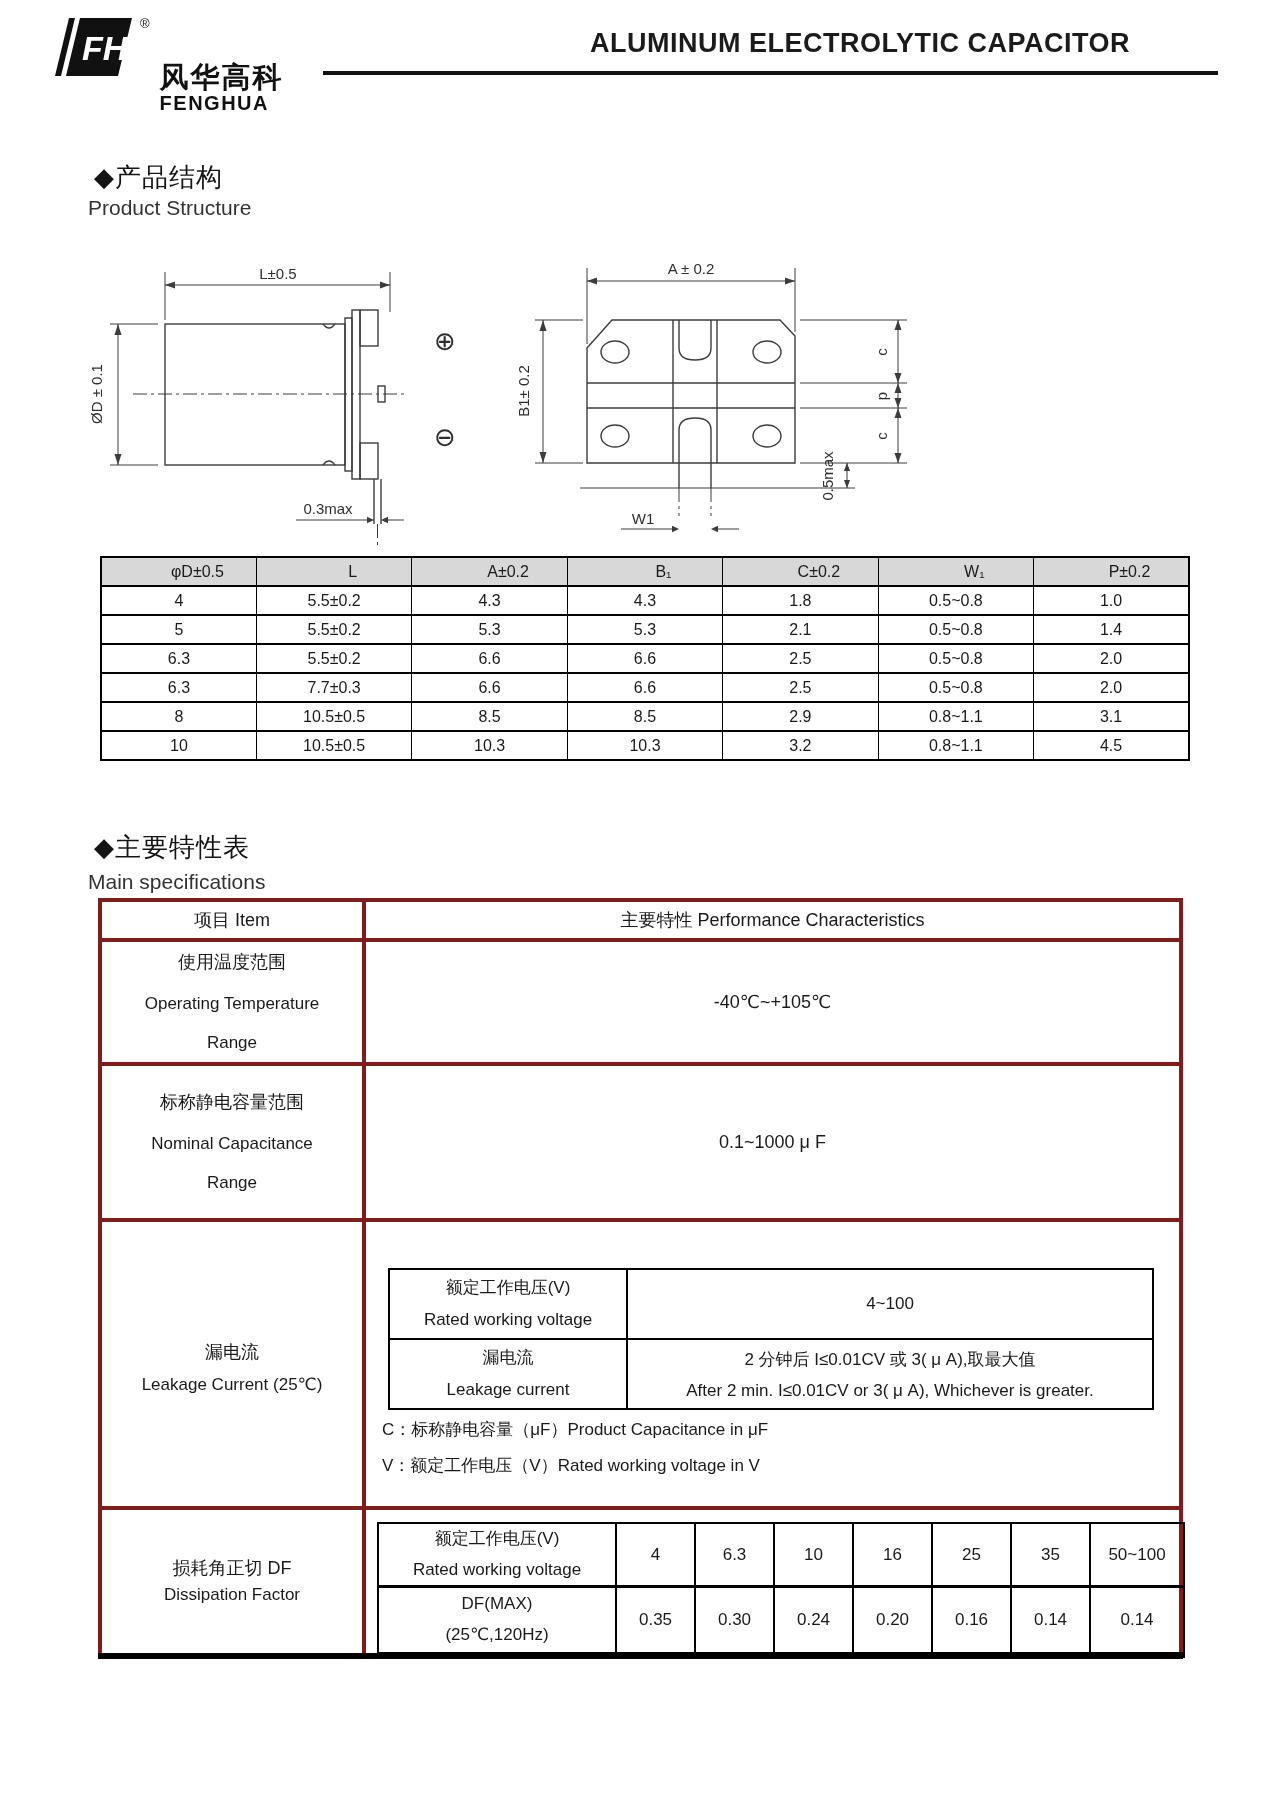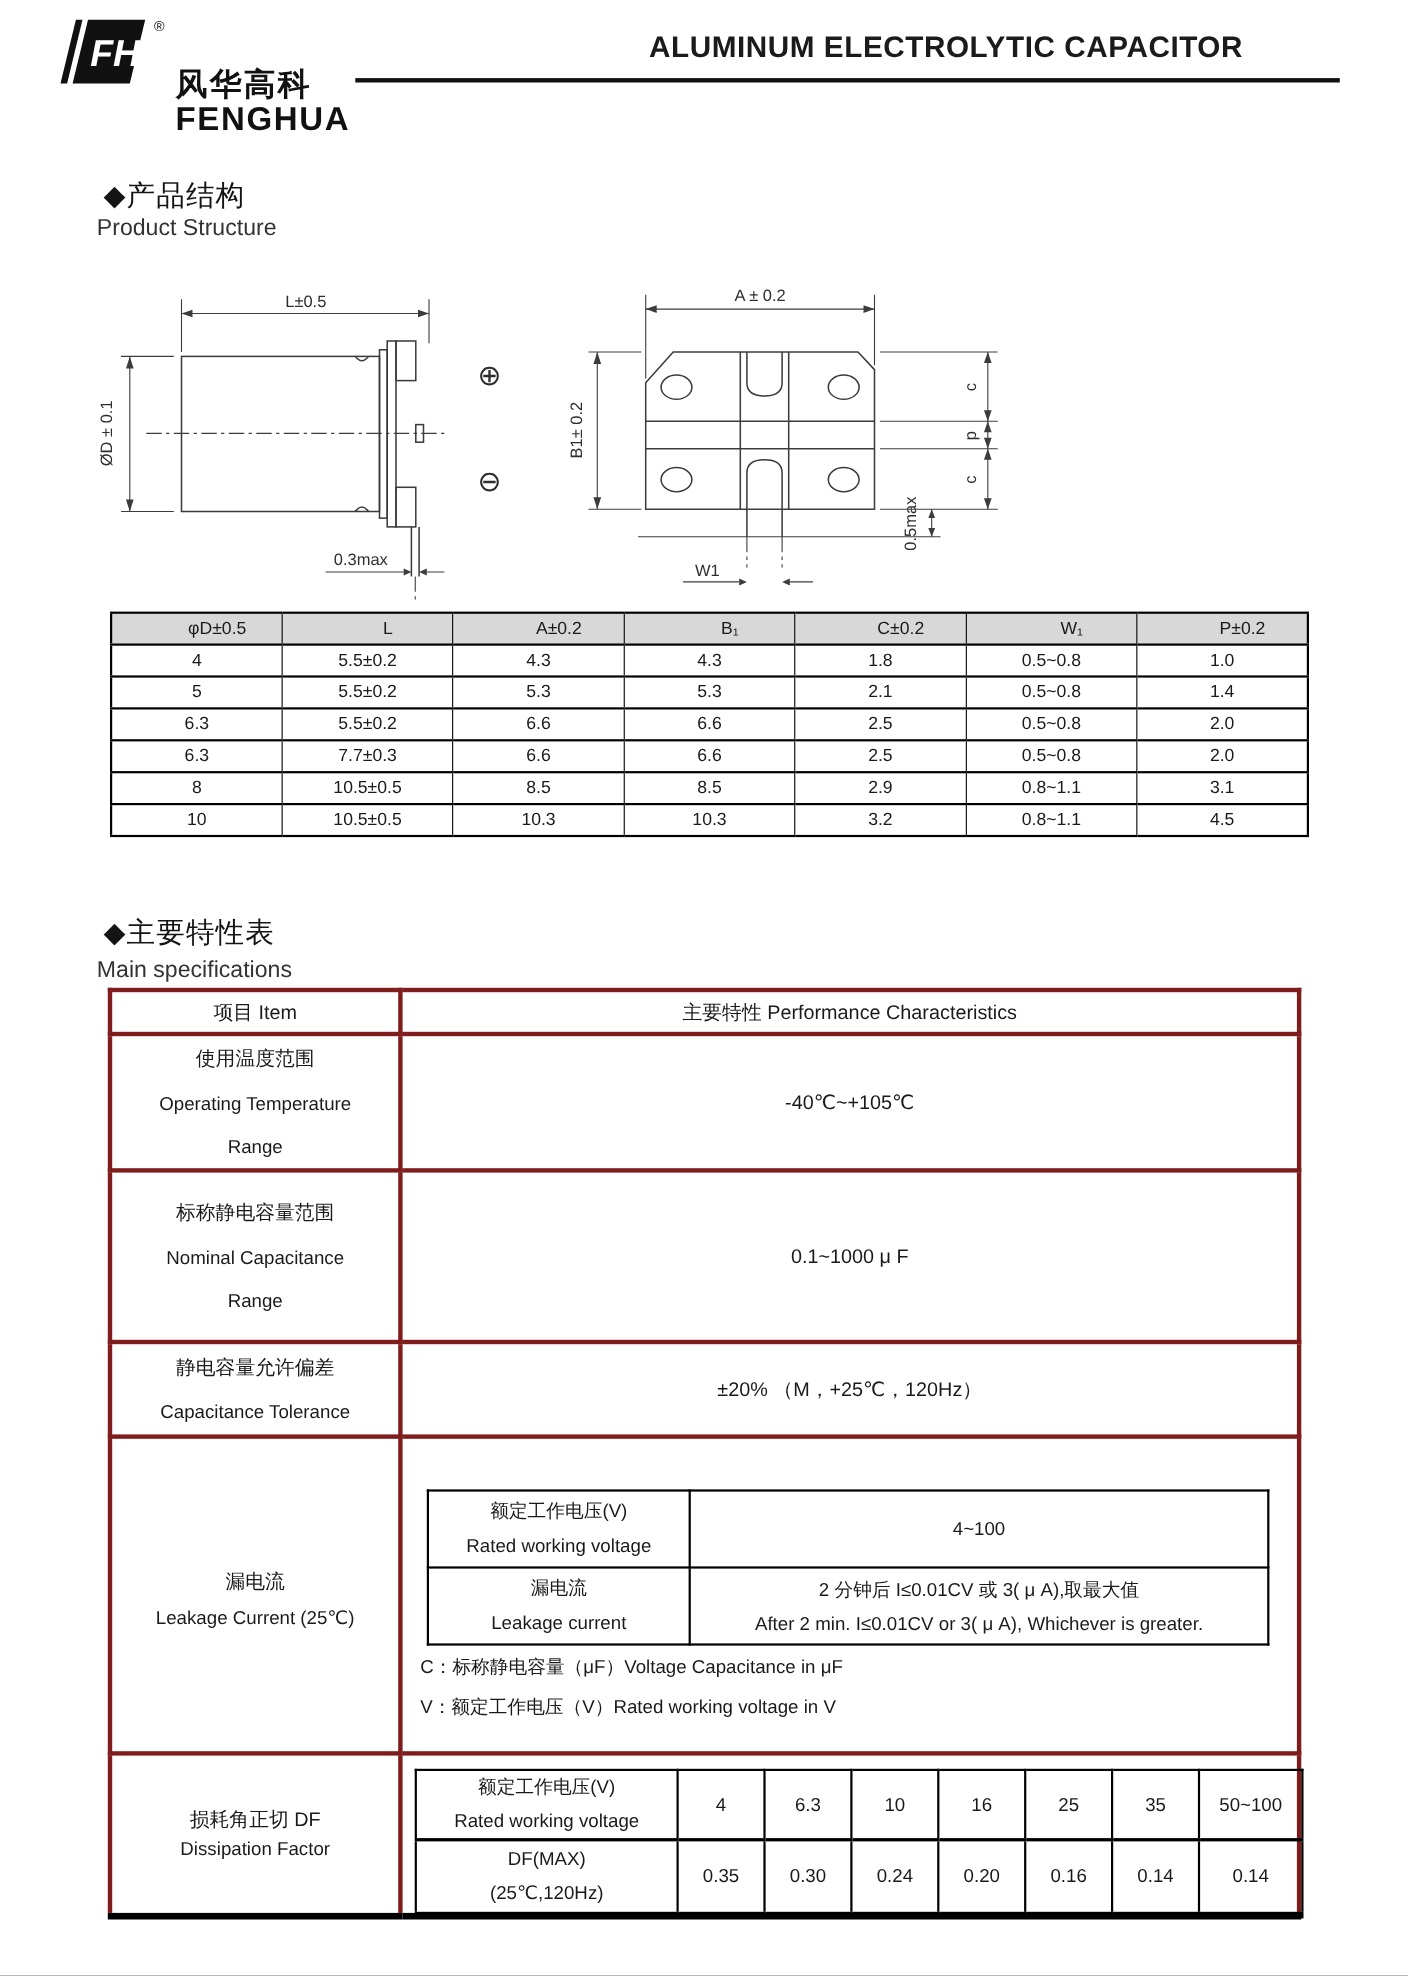--- a/index.html
+++ b/index.html
@@ -8,21 +8,21 @@
   .page {
     position:relative; width:1280px; height:1796px; background:#ffffff;
     margin:0 auto; overflow:hidden;
   }
   
   .logo-block { position:absolute; left:52px; top:14px; display:flex; align-items:flex-start; }
   .logo-icon { width:86px; height:66px; }
   .logo-reg { font-size:13px; margin:2px 4px 0 2px; color:#111; }
   .logo-text { margin-left:6px; margin-top:8px; }
   .logo-cn { font-size:29px; font-weight:bold; letter-spacing:2px; color:#111; line-height:1.05;margin-top:40px; }
-  .logo-en { font-size:30px; font-weight:bold; letter-spacing:1.5px; color:#111; line-height:1.15; }
+  .logo-en { font-size:20px; font-weight:bold; letter-spacing:1.5px; color:#111; line-height:1.15; }
   .page-title { position:absolute; left:590px; top:28px; width:590px; font-size:27px;
     font-weight:bold; letter-spacing:0.5px; color:#1b1b1b; text-align:left; white-space:nowrap; }
   .header-rule { position:absolute; left:323px; top:71px; width:895px; height:4px; background:#111; }
   
   .sec-head-cn { position:absolute; font-size:26px; color:#141414; letter-spacing:1px;margin-left:37px; }
   .sec-head-en { position:absolute; font-size:21px; color:#333; }
   
   svg.draw { position:absolute; }
   svg.draw path, svg.draw rect, svg.draw line, svg.draw ellipse, svg.draw polyline
     { fill:none; stroke:#3c3c3c; stroke-width:1.4; }
@@ -292,27 +292,20 @@
 
     <tr class="r3">
       <td class="item-cell">
         <div>标称静电容量范围</div>
         <div class="en">Nominal Capacitance</div>
         <div class="en">Range</div>
       </td>
       <td class="value-cell">0.1~1000 μ F</td>
     </tr>
 
-    <tr class="r4">
-      <td class="item-cell">
-        <div>静电容量允许偏差</div>
-        <div class="en">Capacitance Tolerance</div>
-      </td>
-      <td class="value-cell">±20% （M，+25℃，120Hz）</td>
-    </tr>
 
     <tr class="r5">
       <td class="item-cell">
         <div>漏电流</div>
         <div class="en" style="line-height:1.3;">Leakage Current (25℃)</div>
       </td>
       <td class="leak-cell">
         <table class="leak-table">
           <tbody>
                 <tr>
@@ -327,21 +320,21 @@
               <div>漏电流</div>
               <div>Leakage current</div>
             </td>
             <td>
               <div>2 分钟后 I≤0.01CV 或 3( μ A),取最大值</div>
               <div style="margin-top:10px;">After 2 min. I≤0.01CV or 3( μ A), Whichever is greater.</div>
             </td>
           </tr>
         </tbody>
             </table>
-        <div class="leak-note note1">C：标称静电容量（μF）Voltage Capacitance in μF</div>
+        <div class="leak-note note1">C：标称静电容量（μF）Product Capacitance in μF</div>
         <div class="leak-note note2">V：额定工作电压（V）Rated working voltage in V</div>
       </td>
     </tr>
 
     <tr class="r6 last">
       <td class="item-cell" style="line-height:1.5;">
         <div>损耗角正切 DF</div>
         <div class="en">Dissipation Factor</div>
       </td>
       <td class="df-cell">

